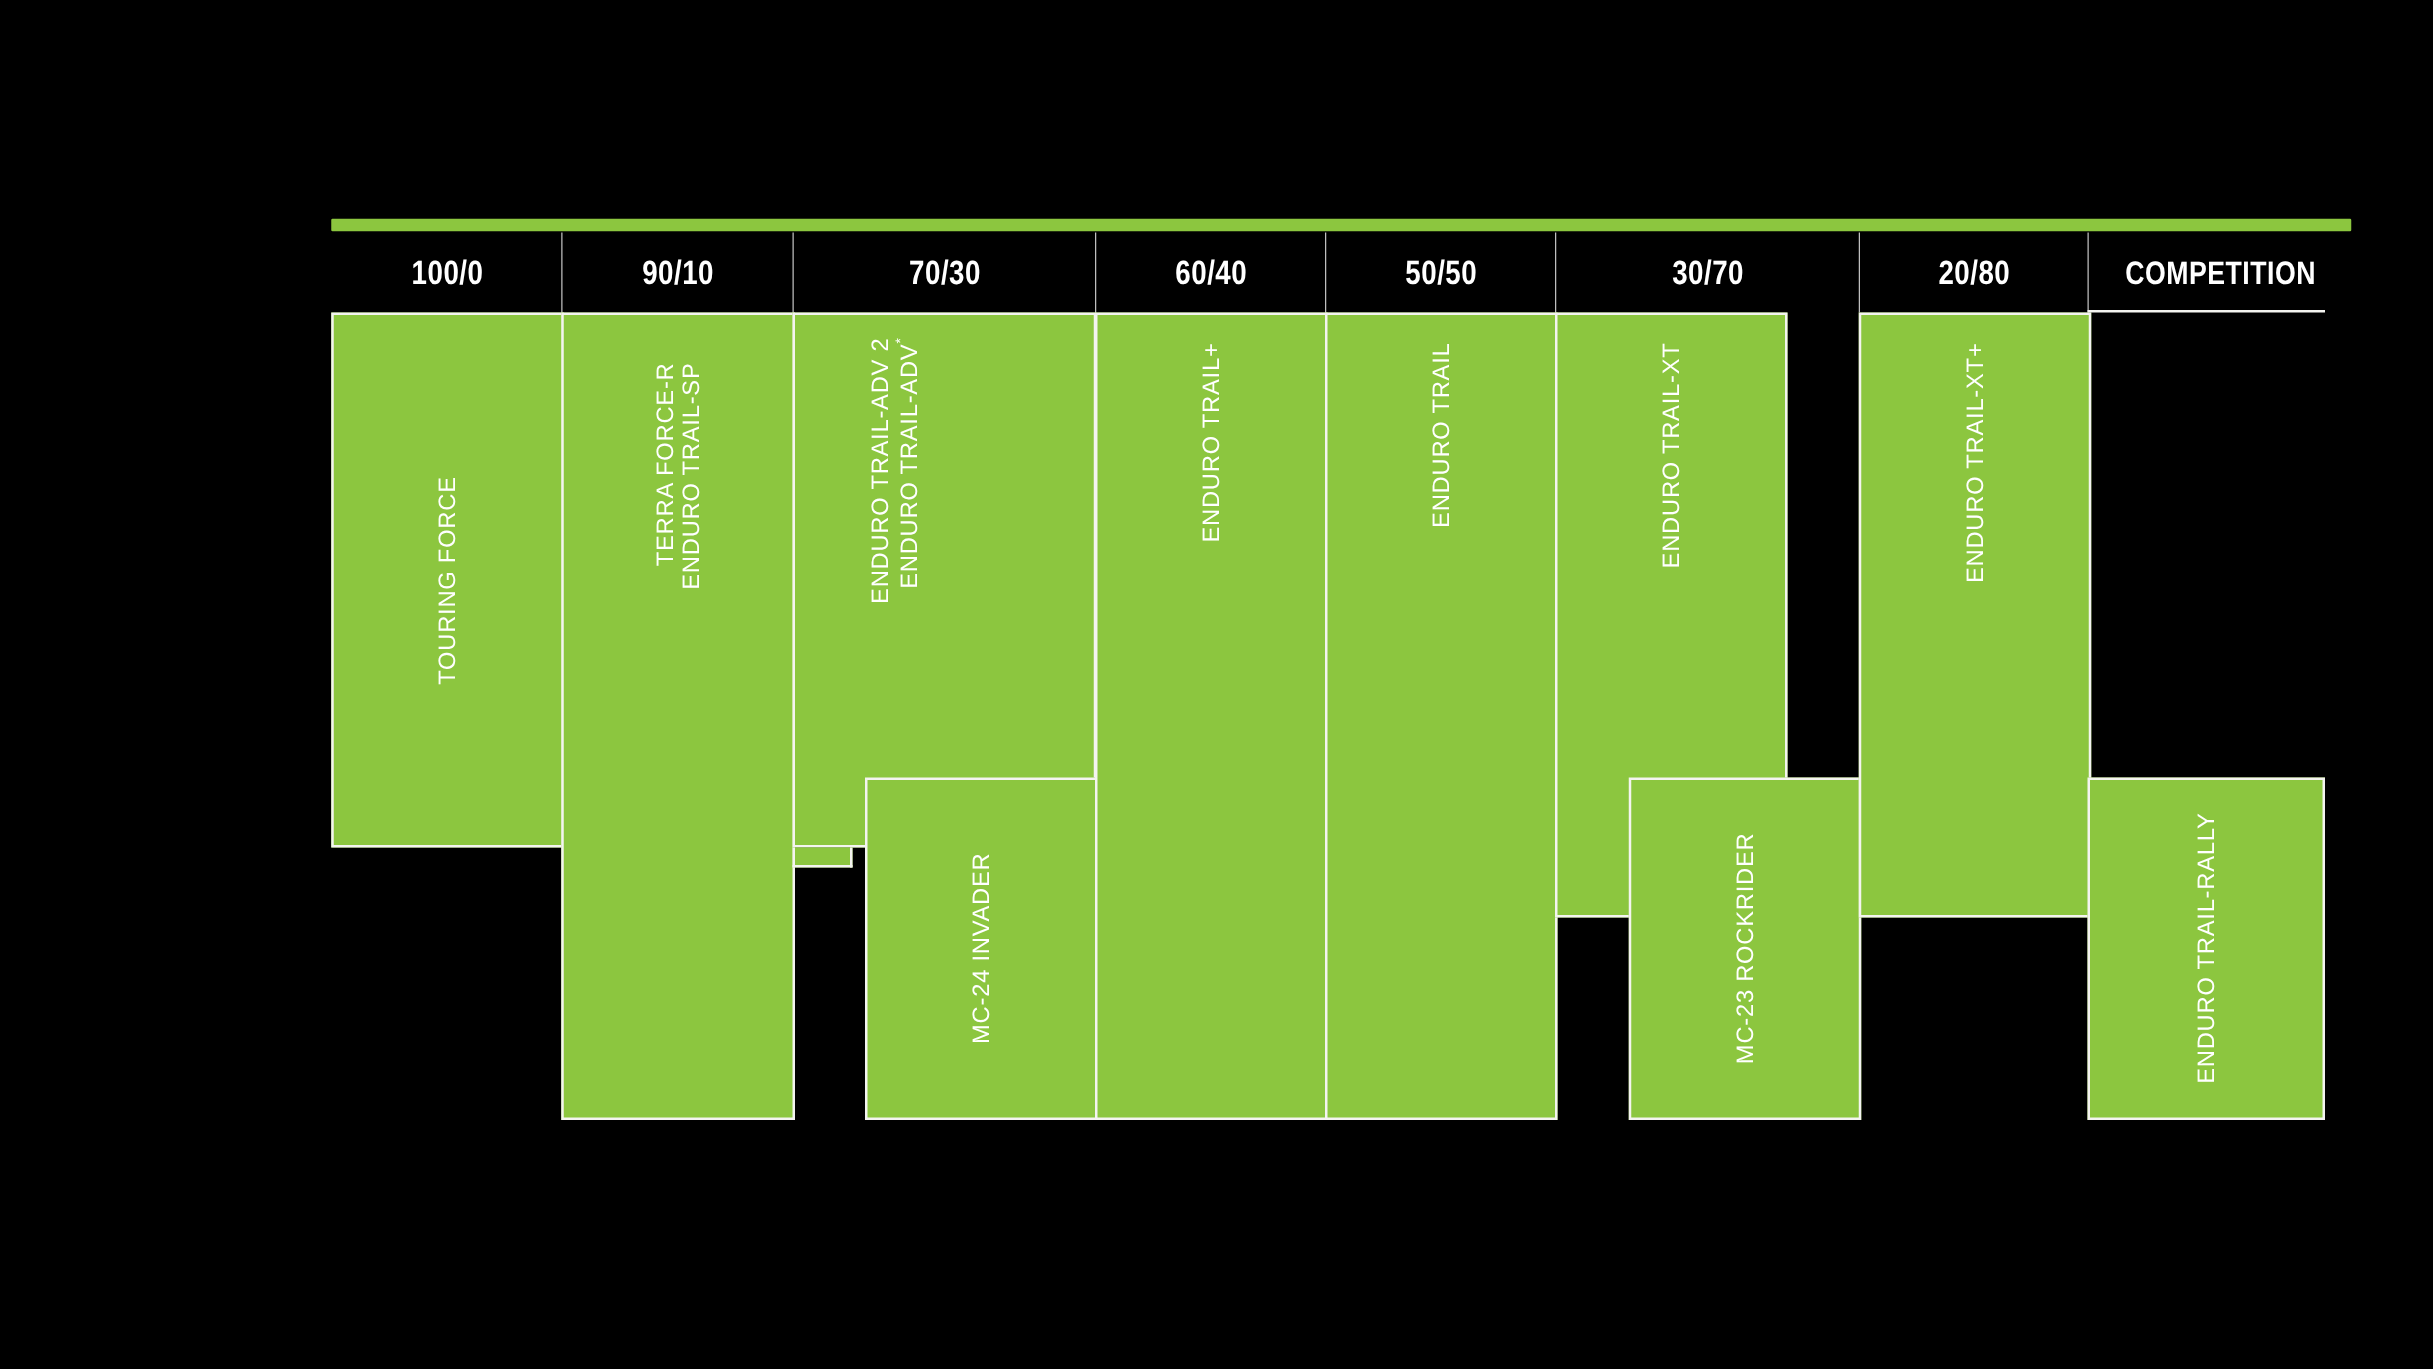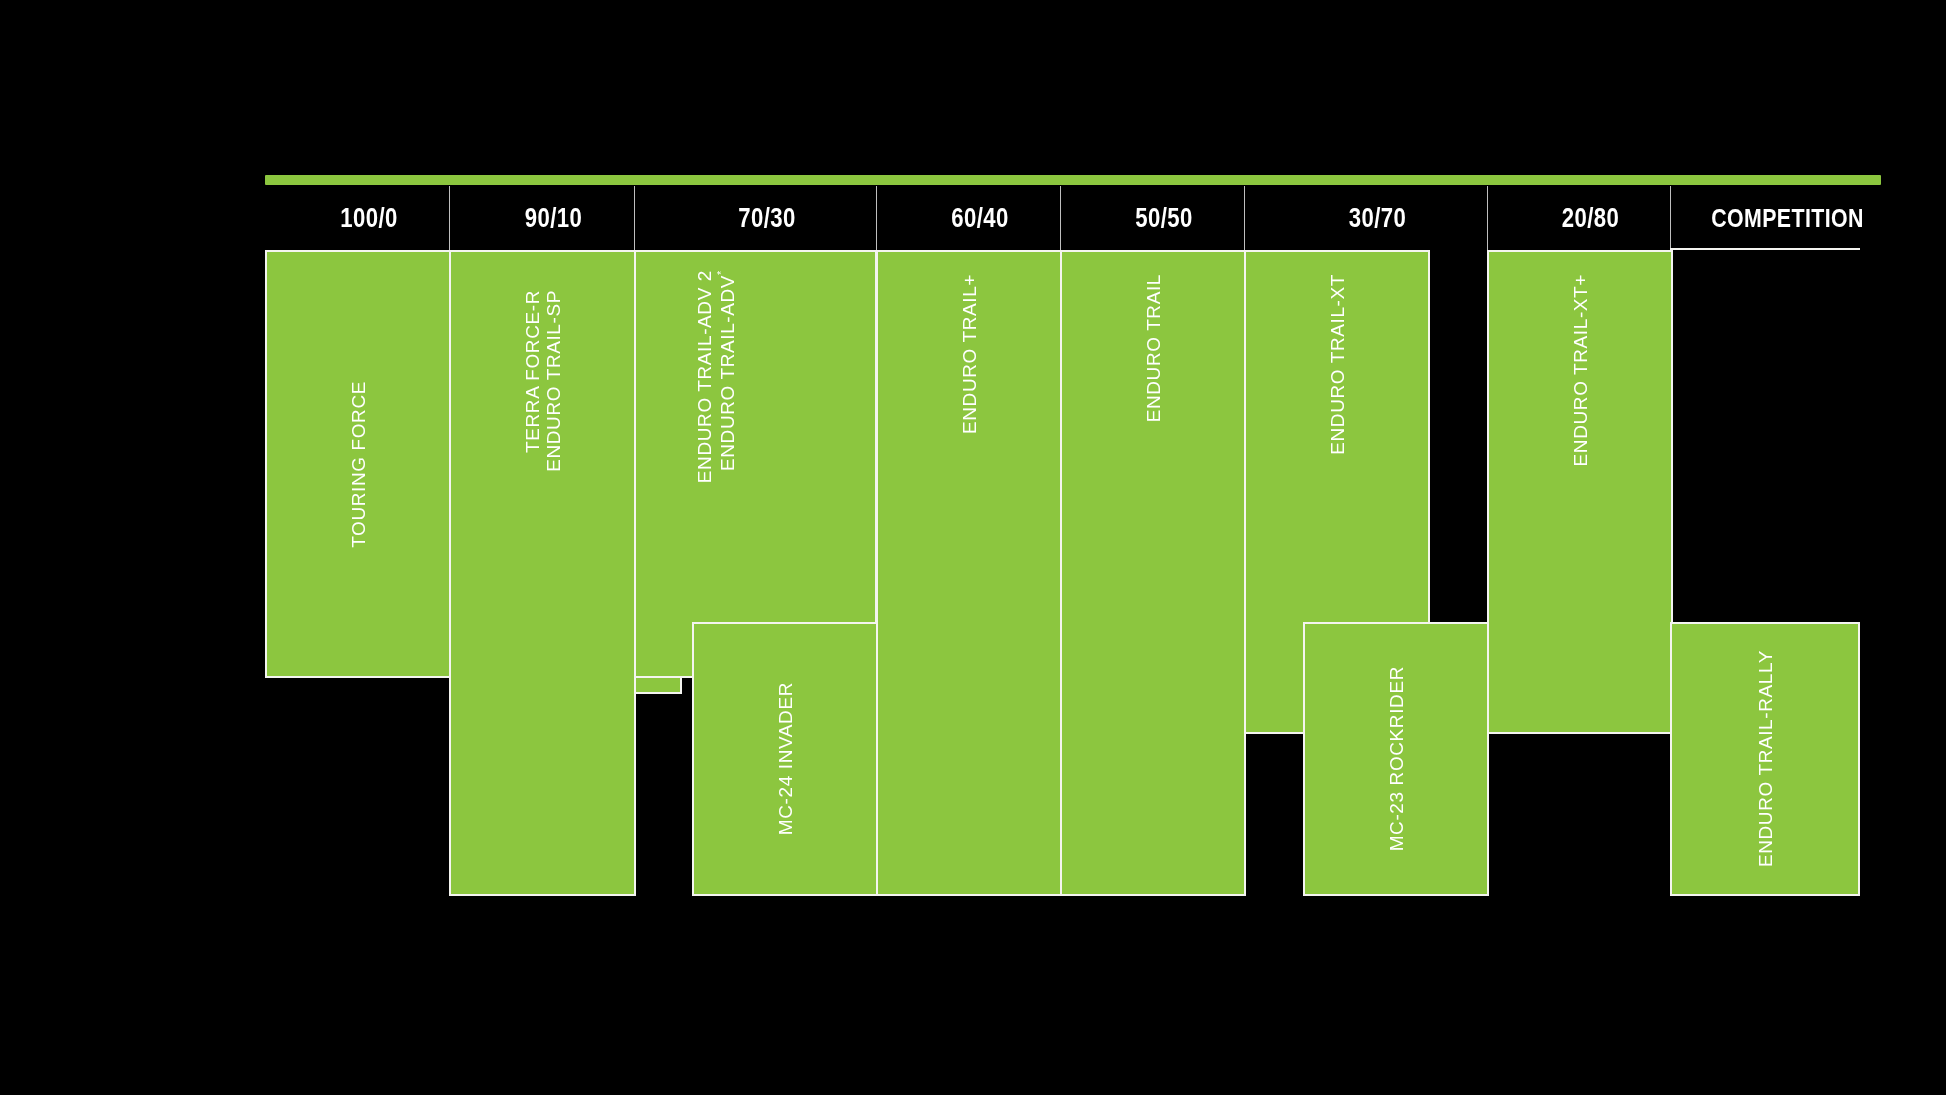--- a/index.html
+++ b/index.html
@@ -20,21 +20,21 @@
   
   .top-rule{
     position:absolute;
     background:#8CC63F;
     border-radius:1px;
   }
 
   
   .header-band{
     position:absolute;
-    left:277px;
+    left:266px;
     top:186px;
     width:1616px;
     height:65px;
     text-align:right;
   }
   .hdr-cell{
     position:absolute;
     top:0;
     height:65px;
     display:flex;

